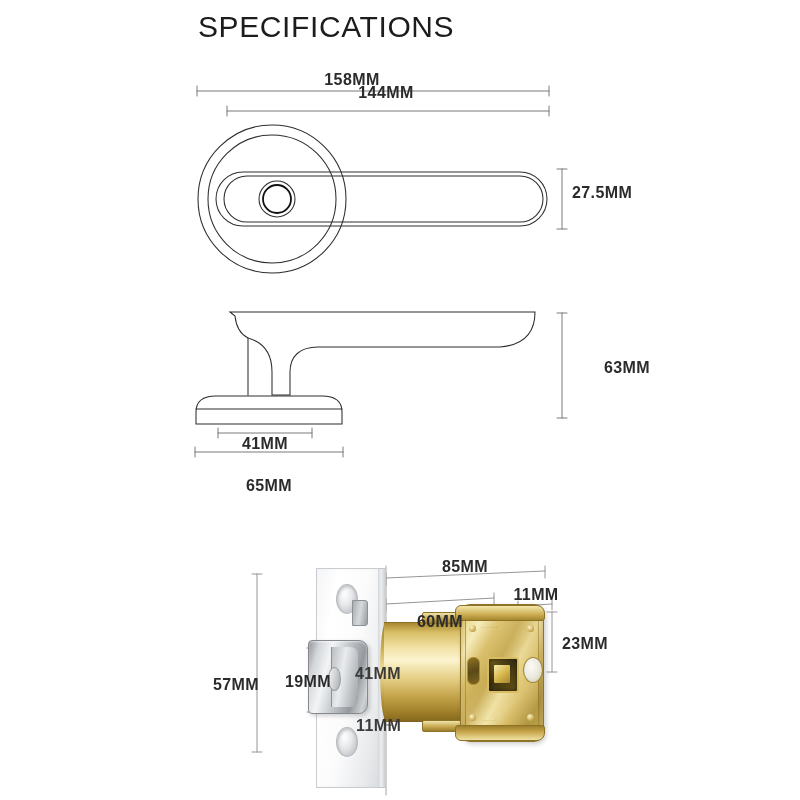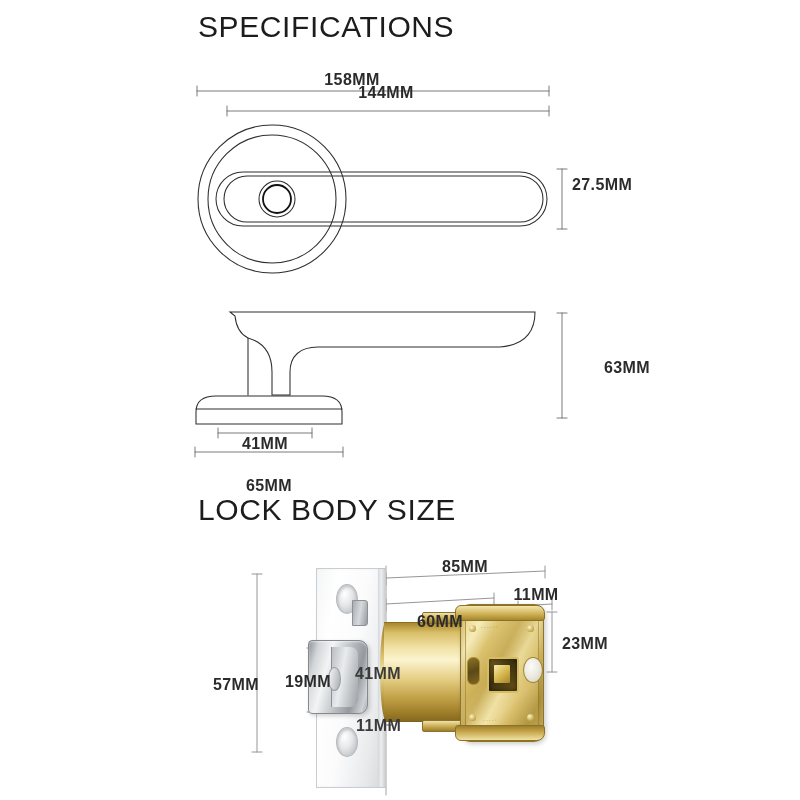--- a/index.html
+++ b/index.html
@@ -442,29 +442,28 @@
           <line x1="386" y1="566" x2="386" y2="795"></line>
         </g>
       </g>
     </g>
   </svg>
 
   <div class="dim-label" style="left:352px; top:71px; transform:translateX(-50%);">158MM</div>
 
   <div class="dim-label" style="left:386px; top:84px; transform:translateX(-50%);">144MM</div>
 
-  <div class="dim-label" style="left:572px; top:176px;">27.5MM</div>
+  <div class="dim-label" style="left:572px; top:184px;">27.5MM</div>
 
   <div class="dim-label" style="left:604px; top:359px;">63MM</div>
 
   <div class="dim-label" style="left:265px; top:435px; transform:translateX(-50%);">41MM</div>
 
   <div class="dim-label" style="left:269px; top:477px; transform:translateX(-50%);">65MM</div>
 
-  <div class="heading" id="heading-lockbody">LOCK BODY SIZE</div>
 
   <div id="lockbody-photo">
 
     <div class="faceplate"></div>
     <div class="faceplate-edge"></div>
     <div class="screw-hole" id="screw-hole-top"></div>
     <div class="screw-hole" id="screw-hole-bottom"></div>
 
     <div class="latch-bolt">
       <div class="latch-bolt-face"></div>

